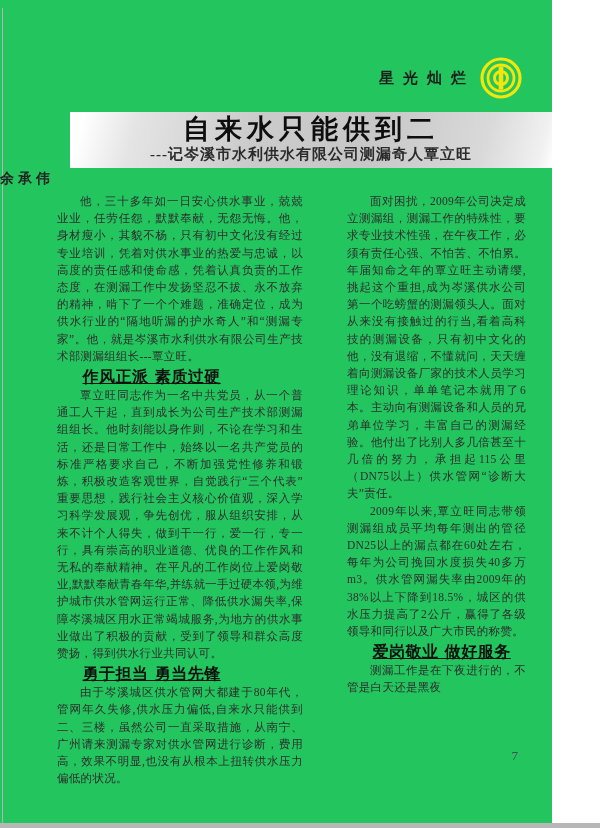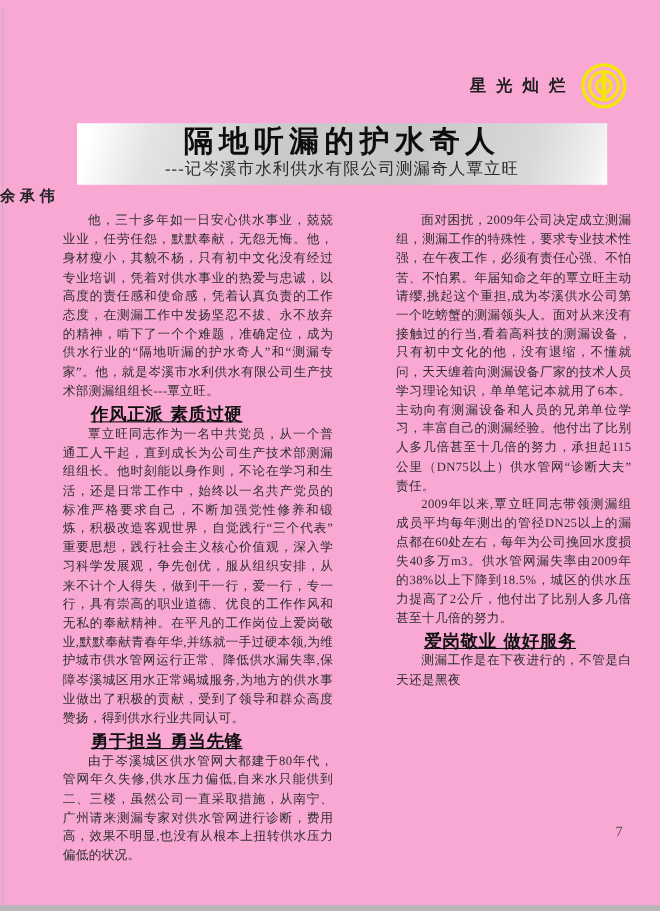--- a/index.html
+++ b/index.html
@@ -1,21 +1,21 @@
 <!DOCTYPE html>
 <html lang="zh"><head>
 <meta charset="utf-8">
 <style>
   html,body{margin:0;padding:0;}
   body{
     width:600px;height:828px;background:#ffffff;overflow:hidden;
     font-family:"Liberation Sans","DejaVu Sans",sans-serif;
     position:relative;
   }
-  .page{position:relative;width:600px;height:828px;background:#f9a8d4;}
+  .page{position:relative;width:552px;height:828px;background:#22c55e;}
 
   
   .left-edge-line{position:absolute;left:2px;top:8px;bottom:5px;width:1px;background:#b3b3b3;}
   .bottom-strip{position:absolute;left:0;bottom:0;width:600px;height:5px;background:#b7b7b7;}
 
   
   .header{position:absolute;top:57px;right:30px;display:flex;align-items:center;gap:5px;}
   .brand{font-size:15px;font-weight:700;color:#1d1d1d;letter-spacing:9px;white-space:nowrap;
          font-family:"Liberation Serif","DejaVu Serif",serif;}
   .union-logo{width:42px;height:42px;color:var(--logo_yellow,#f2e60a);display:block;}
@@ -25,27 +25,27 @@
     position:absolute;top:112px;left:70px;width:482px;height:56px;
     background:linear-gradient(105deg,#ffffff 3%,#e4e4e4 14%,#cbcbcb 38%,#c7c7c7 62%,#d9d9d9 85%,#f1f1f1 97%,#ffffff 100%);
     text-align:center;
   }
   .article-title{
     margin-top:1px;font-size:27px;line-height:32px;font-weight:800;color:#0e0e0e;
     letter-spacing:5px;font-family:"DejaVu Sans","Liberation Sans",sans-serif;
   }
   .article-subtitle{
     font-size:15px;line-height:19px;color:#2b2b2b;letter-spacing:1px;
-    font-family:"Liberation Serif","DejaVu Serif",serif;font-weight:400;
+    font-family:"Liberation Serif","DejaVu Serif",serif;font-weight:700;
   }
   .author{position:absolute;top:170px;left:0;width:600px;text-align:left;
           font-size:14px;font-weight:700;color:#222;letter-spacing:4px;}
 
   
-  .columns{position:absolute;top:193px;left:57px;right:26px;display:flex;gap:28px;height:612px;overflow:hidden;}
+  .columns{position:absolute;top:193px;left:57px;right:26px;display:flex;gap:15px;height:612px;overflow:hidden;}
   .col{overflow:hidden;}
   .col-left{width:246px;flex:none;}
   .col-right{flex:1;margin-left:29px;}
   .body-para{
     margin:0;font-size:11.5px;line-height:17.2px;color:#2e2e2e;
     text-align:justify;text-indent:2em;letter-spacing:0.3px;
     font-family:"Liberation Serif","DejaVu Serif",serif;
   }
   .sec-heading{
     margin:3px 0 2px 0;font-size:16px;line-height:17px;font-weight:800;color:#101010;
@@ -70,37 +70,37 @@
       <svg class="union-logo" viewBox="0 0 42 42" aria-hidden="true">
         <circle cx="21" cy="21" r="19" fill="none" stroke="currentColor" stroke-width="3.2"></circle>
         <circle cx="21" cy="21" r="13" fill="none" stroke="currentColor" stroke-width="2.8"></circle>
         <circle cx="21" cy="21" r="6.5" fill="none" stroke="currentColor" stroke-width="3"></circle>
         <rect x="18.7" y="9.5" width="4.6" height="23" fill="currentColor"></rect>
       </svg>
     </span>
   </div>
 
   <div class="banner">
-    <div class="article-title">隔地听漏的护水奇人</div>
+    <div class="article-title">自来水只能供到二</div>
     <div class="article-subtitle">---记岑溪市水利供水有限公司测漏奇人覃立旺</div>
   </div>
 
   <div class="author">余承伟</div>
 
   <div class="columns">
     <div class="col col-left">
         <div class="body-para">他，三十多年如一日安心供水事业，兢兢业业，任劳任怨，默默奉献，无怨无悔。他，身材瘦小，其貌不杨，只有初中文化没有经过专业培训，凭着对供水事业的热爱与忠诚，以高度的责任感和使命感，凭着认真负责的工作态度，在测漏工作中发扬坚忍不拔、永不放弃的精神，啃下了一个个难题，准确定位，成为供水行业的“隔地听漏的护水奇人”和“测漏专家”。他，就是岑溪市水利供水有限公司生产技术部测漏组组长---覃立旺。</div>
         <div class="sec-heading">作风正派 素质过硬</div>
         <div class="body-para">覃立旺同志作为一名中共党员，从一个普通工人干起，直到成长为公司生产技术部测漏组组长。他时刻能以身作则，不论在学习和生活，还是日常工作中，始终以一名共产党员的标准严格要求自己，不断加强党性修养和锻炼，积极改造客观世界，自觉践行“三个代表”重要思想，践行社会主义核心价值观，深入学习科学发展观，争先创优，服从组织安排，从来不计个人得失，做到干一行，爱一行，专一行，具有崇高的职业道德、优良的工作作风和无私的奉献精神。在平凡的工作岗位上爱岗敬业,默默奉献青春年华,并练就一手过硬本领,为维护城市供水管网运行正常、降低供水漏失率,保障岑溪城区用水正常竭城服务,为地方的供水事业做出了积极的贡献，受到了领导和群众高度赞扬，得到供水行业共同认可。</div>
         <div class="sec-heading">勇于担当 勇当先锋</div>
         <div class="body-para">由于岑溪城区供水管网大都建于80年代，管网年久失修,供水压力偏低,自来水只能供到二、三楼，虽然公司一直采取措施，从南宁、广州请来测漏专家对供水管网进行诊断，费用高，效果不明显,也没有从根本上扭转供水压力偏低的状况。</div>
       </div>
     <div class="col col-right">
         <div class="body-para">面对困扰，2009年公司决定成立测漏组，测漏工作的特殊性，要求专业技术性强，在午夜工作，必须有责任心强、不怕苦、不怕累。年届知命之年的覃立旺主动请缨,挑起这个重担,成为岑溪供水公司第一个吃螃蟹的测漏领头人。面对从来没有接触过的行当,看着高科技的测漏设备，只有初中文化的他，没有退缩，不懂就问，天天缠着向测漏设备厂家的技术人员学习理论知识，单单笔记本就用了6本。主动向有测漏设备和人员的兄弟单位学习，丰富自己的测漏经验。他付出了比别人多几倍甚至十几倍的努力，承担起115公里（DN75以上）供水管网“诊断大夫”责任。</div>
-        <div class="body-para">2009年以来,覃立旺同志带领测漏组成员平均每年测出的管径DN25以上的漏点都在60处左右，每年为公司挽回水度损失40多万m3。供水管网漏失率由2009年的38%以上下降到18.5%，城区的供水压力提高了2公斤，他付出了比别人多几倍甚至十几倍的努力。</div>
+        <div class="body-para">2009年以来,覃立旺同志带领测漏组成员平均每年测出的管径DN25以上的漏点都在60处左右，每年为公司挽回水度损失40多万m3。供水管网漏失率由2009年的38%以上下降到18.5%，城区的供水压力提高了2公斤，赢得了各级领导和同行以及广大市民的称赞。</div>
         <div class="sec-heading">爱岗敬业 做好服务</div>
         <div class="body-para">测漏工作是在下夜进行的，不管是白天还是黑夜</div>
       </div>
   </div>
 
   <div class="page-number">7</div>
 
 </div>
 
 </body></html>

